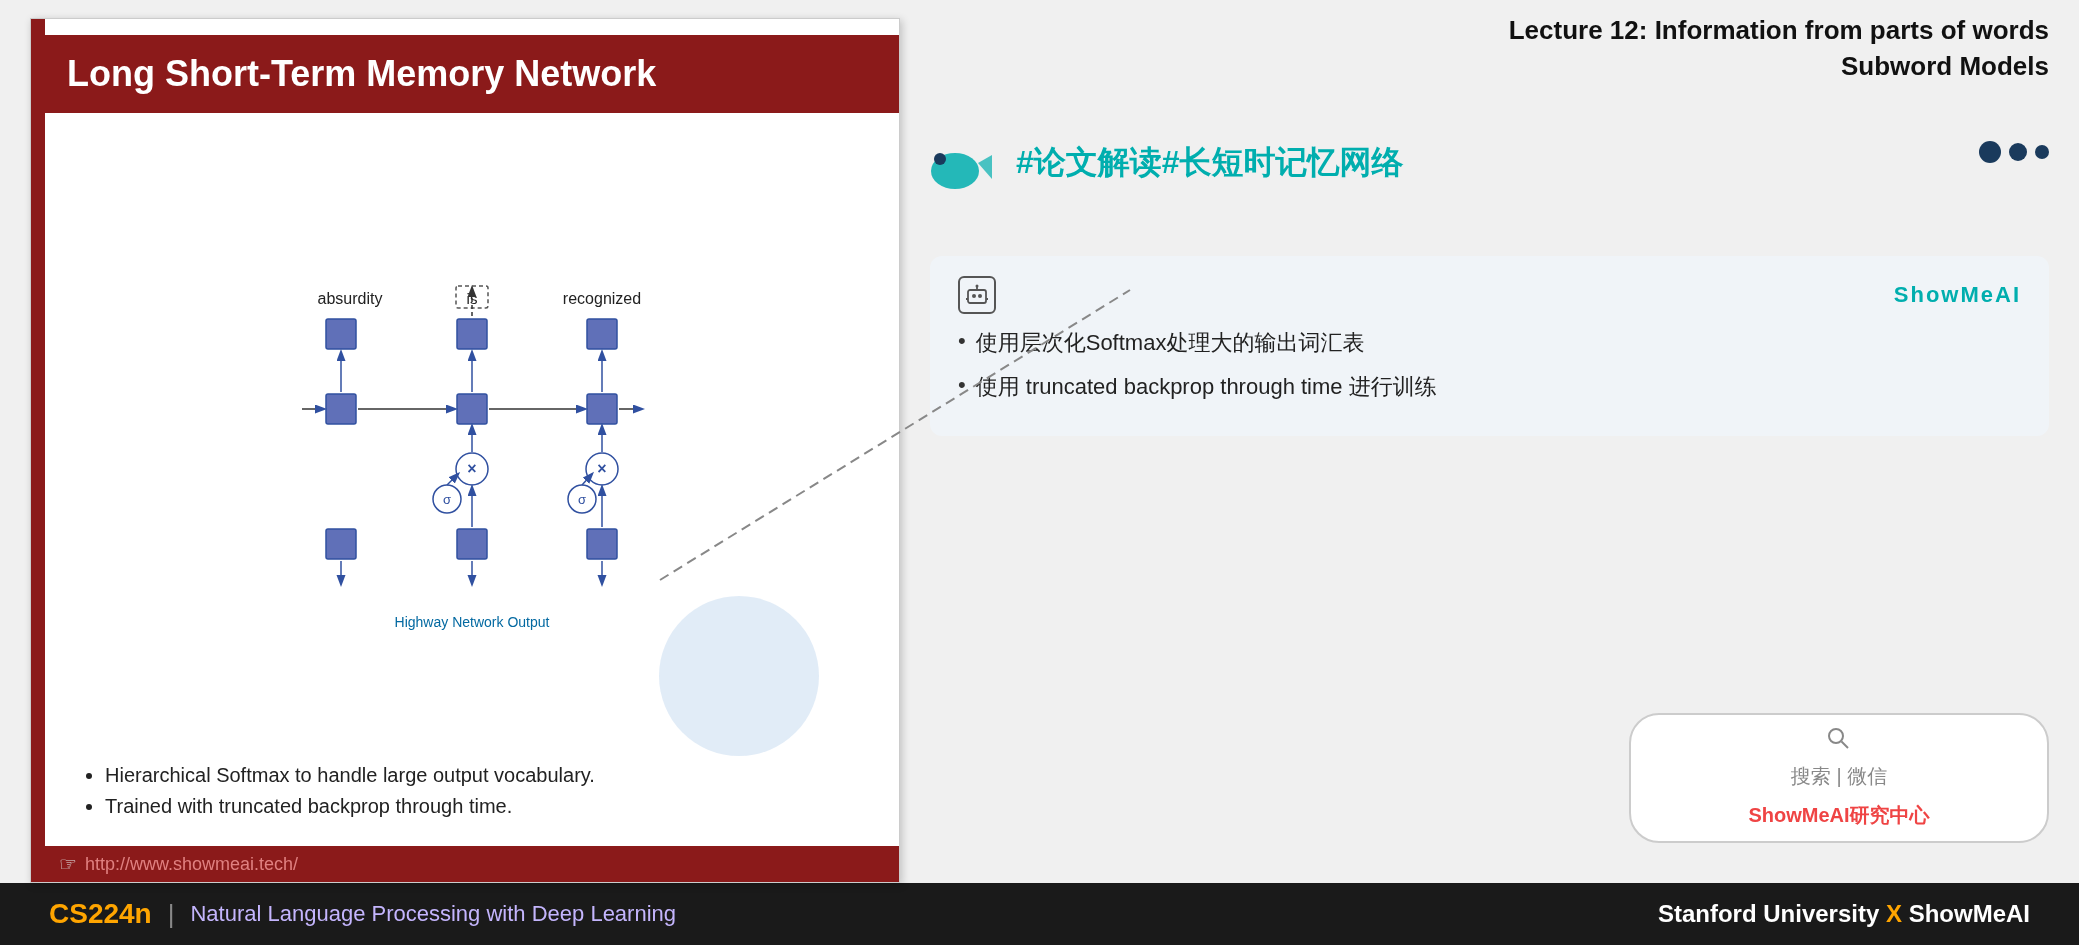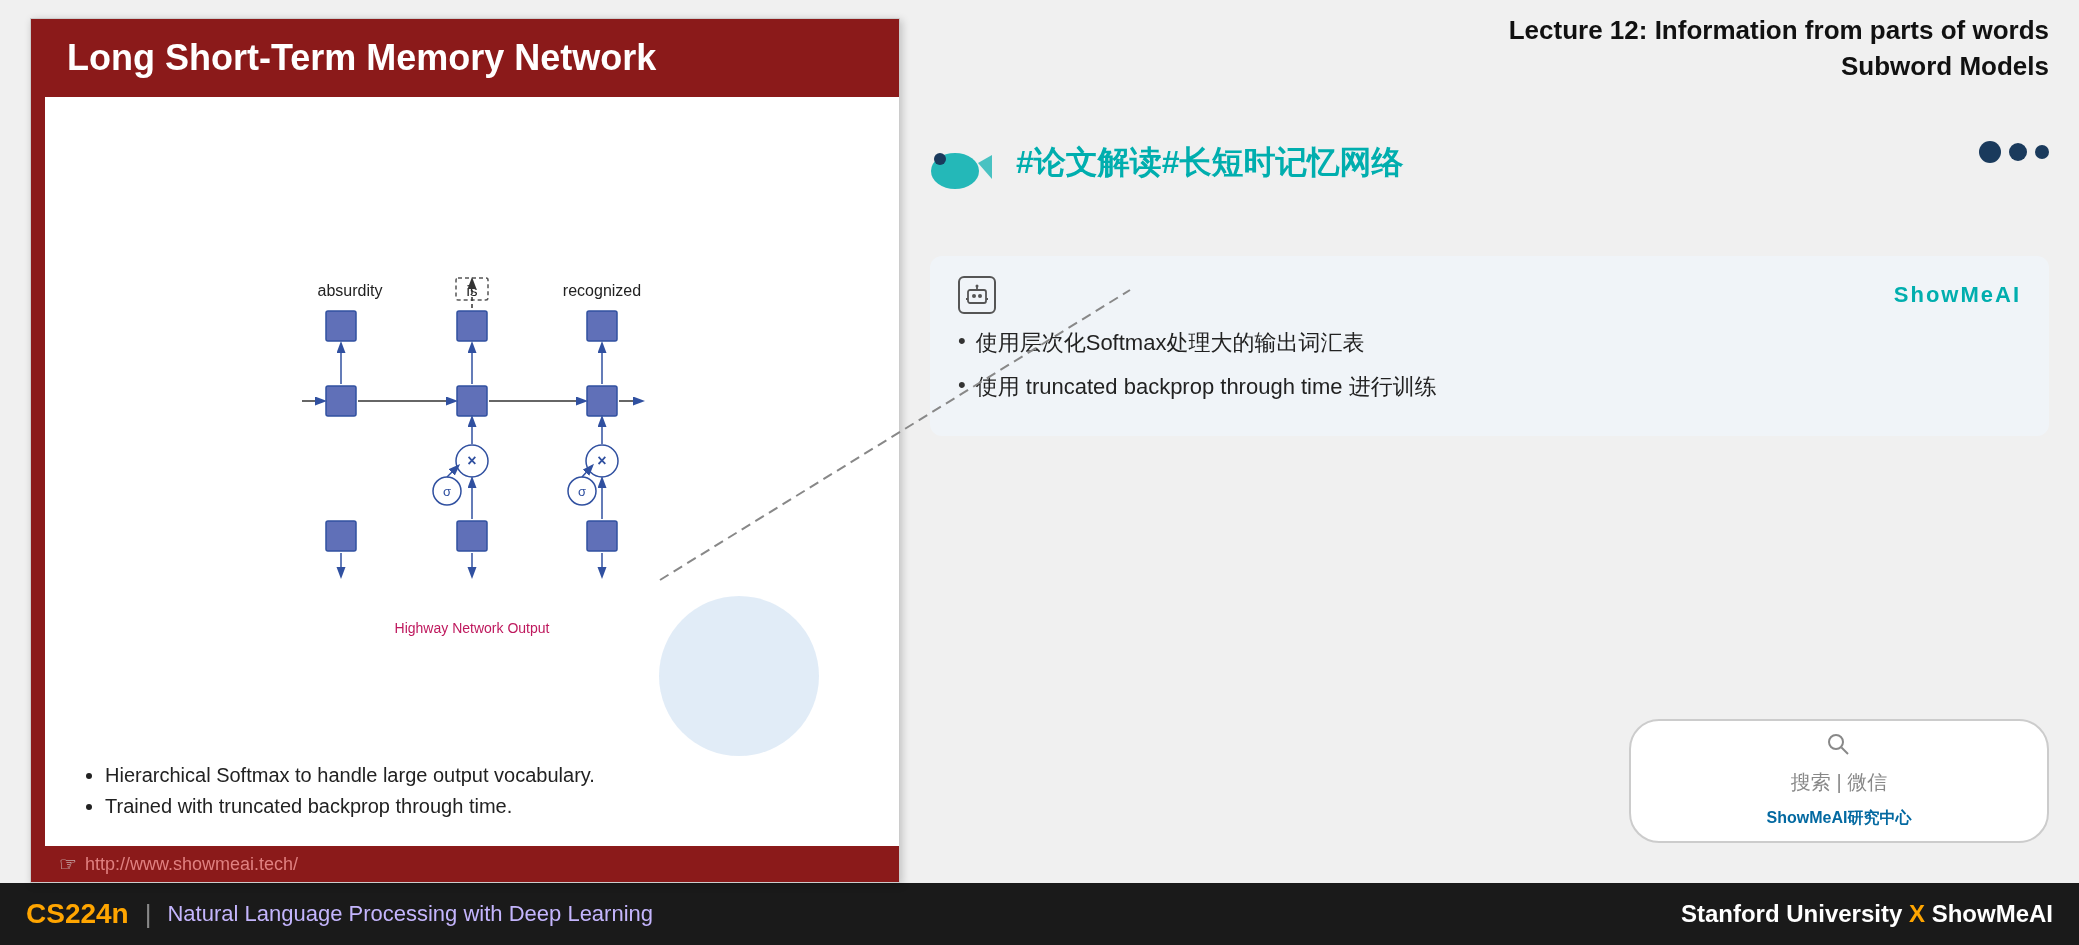--- a/index.html
+++ b/index.html
@@ -48,20 +48,21 @@
       flex: 1;
     }
 
     .slide-title-bar {
       background: #8B1A1A;
       padding: 18px 22px;
       color: white;
       font-size: 36px;
       font-weight: bold;
       font-family: Arial, sans-serif;
+      margin-top: 16px;
     }
 
     .slide-body {
       padding: 20px 30px;
       flex: 1;
       display: flex;
       flex-direction: column;
       position: relative;
     }
 
@@ -75,22 +76,22 @@
 
     .diagram-svg-container {
       width: 380px;
       height: 340px;
       position: relative;
     }
 
     .diagram-caption {
       text-align: center;
       font-size: 14px;
-      color: #be185d;
-      margin-top: 20px;
+      color: #0369a1;
+      margin-top: 6px;
     }
 
     .slide-bullets {
       margin-top: 10px;
       padding-left: 10px;
     }
 
     .slide-bullets li {
       font-size: 20px;
       color: #222;
@@ -258,35 +259,35 @@
       color: #888;
       font-size: 20px;
     }
 
     .search-divider {
       color: #888;
       font-size: 20px;
     }
 
     .search-text {
-      font-size: 16px;
-      color: #0369a1;
+      font-size: 20px;
+      color: #ef4444;
     }
 
     .search-text strong {
       font-weight: bold;
     }
 
     
     .bottom-bar {
       height: 62px;
       background: #1a1a1a;
       display: flex;
       align-items: center;
-      padding: 0 26px;
+      padding: 0 49px;
       justify-content: space-between;
     }
 
     .bottom-left {
       display: flex;
       align-items: center;
       gap: 16px;
     }
 
     .course-code {

